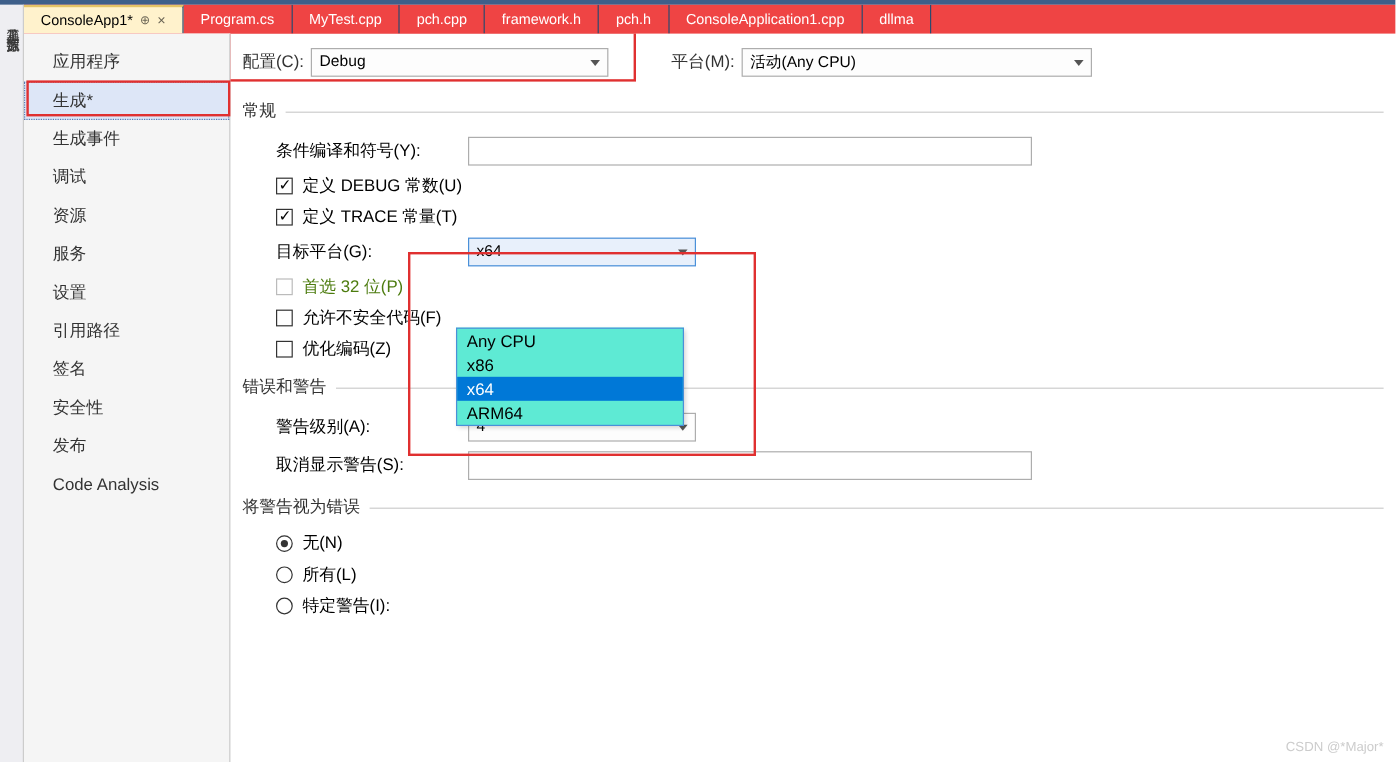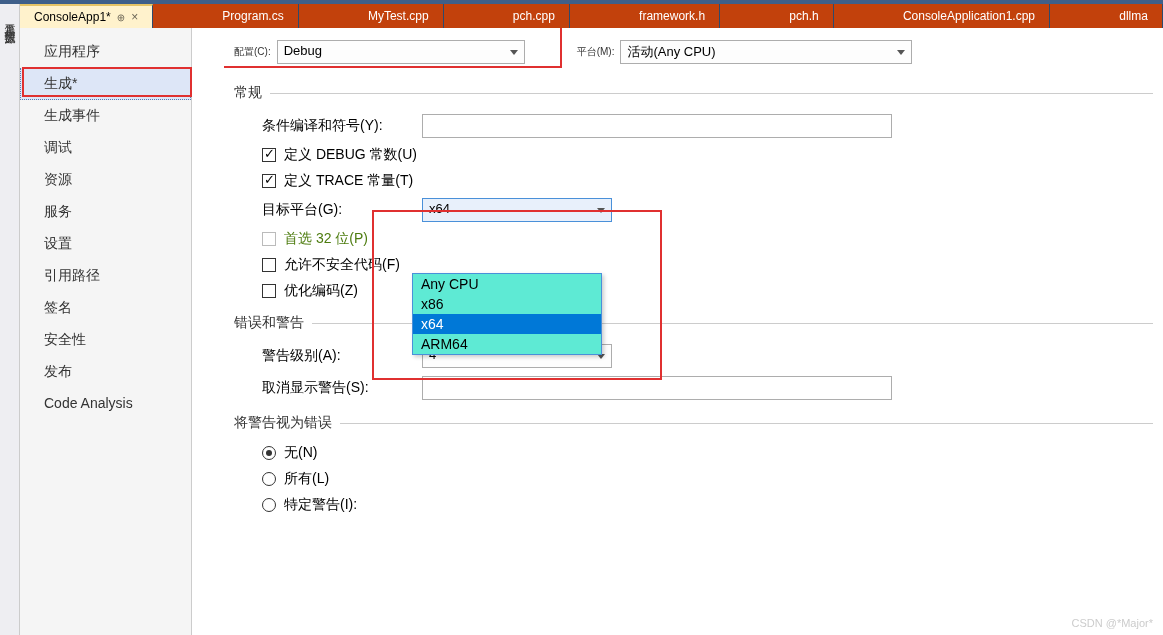--- a/index.html
+++ b/index.html
@@ -25,44 +25,43 @@
 .tool-rail-item {
   writing-mode: vertical-rl;
   font-size: 11px;
   color: #333;
   padding: 4px 2px;
   cursor: pointer;
 }
 .main-col { flex: 1; display: flex; flex-direction: column; min-width: 0; }
 .tab-strip {
   height: 24px;
-  background: #c2410c;
+  background: #ef4444;
   display: flex;
   align-items: stretch;
   overflow: hidden;
-  justify-content: space-between;
 }
 .tab {
   padding: 3px 14px;
   font-size: 12px;
   color: #fff;
   cursor: pointer;
   display: flex;
   align-items: center;
   white-space: nowrap;
   border-right: 1px solid #2c4a6e;
 }
 .tab.active {
   background: #fff2cc;
   color: #000;
   border-top: 2px solid #e5c365;
 }
 .tab .pin { margin-left: 6px; font-size: 10px; opacity: .6; }
 .tab .close { margin-left: 6px; font-size: 12px; opacity: .6; }
-.content-row { flex: 1; display: flex; min-height: 0; gap: 32px; }
+.content-row { flex: 1; display: flex; min-height: 0; }
 .sidebar {
   width: 172px;
   background: #f5f5f5;
   border-right: 1px solid #ccc;
   padding-top: 8px;
 }
 .side-item {
   padding: 7px 8px 7px 24px;
   font-size: 14px;
   color: #333;
@@ -78,21 +77,21 @@
   border: 2px solid #e03030;
   pointer-events: none;
 }
 .form-area {
   flex: 1;
   padding: 12px 10px;
   position: relative;
   overflow: hidden;
 }
 .cfg-row { display: flex; align-items: center; gap: 6px; margin-bottom: 20px; }
-.lab { font-size: 10px; color: #333; }
+.lab { font-size: 14px; color: #333; }
 .combo {
   border: 1px solid #adadad;
   background: #fdfdfd;
   height: 24px;
   padding: 2px 22px 2px 6px;
   font-size: 13px;
   position: relative;
 }
 .combo::after {
   content: "";

